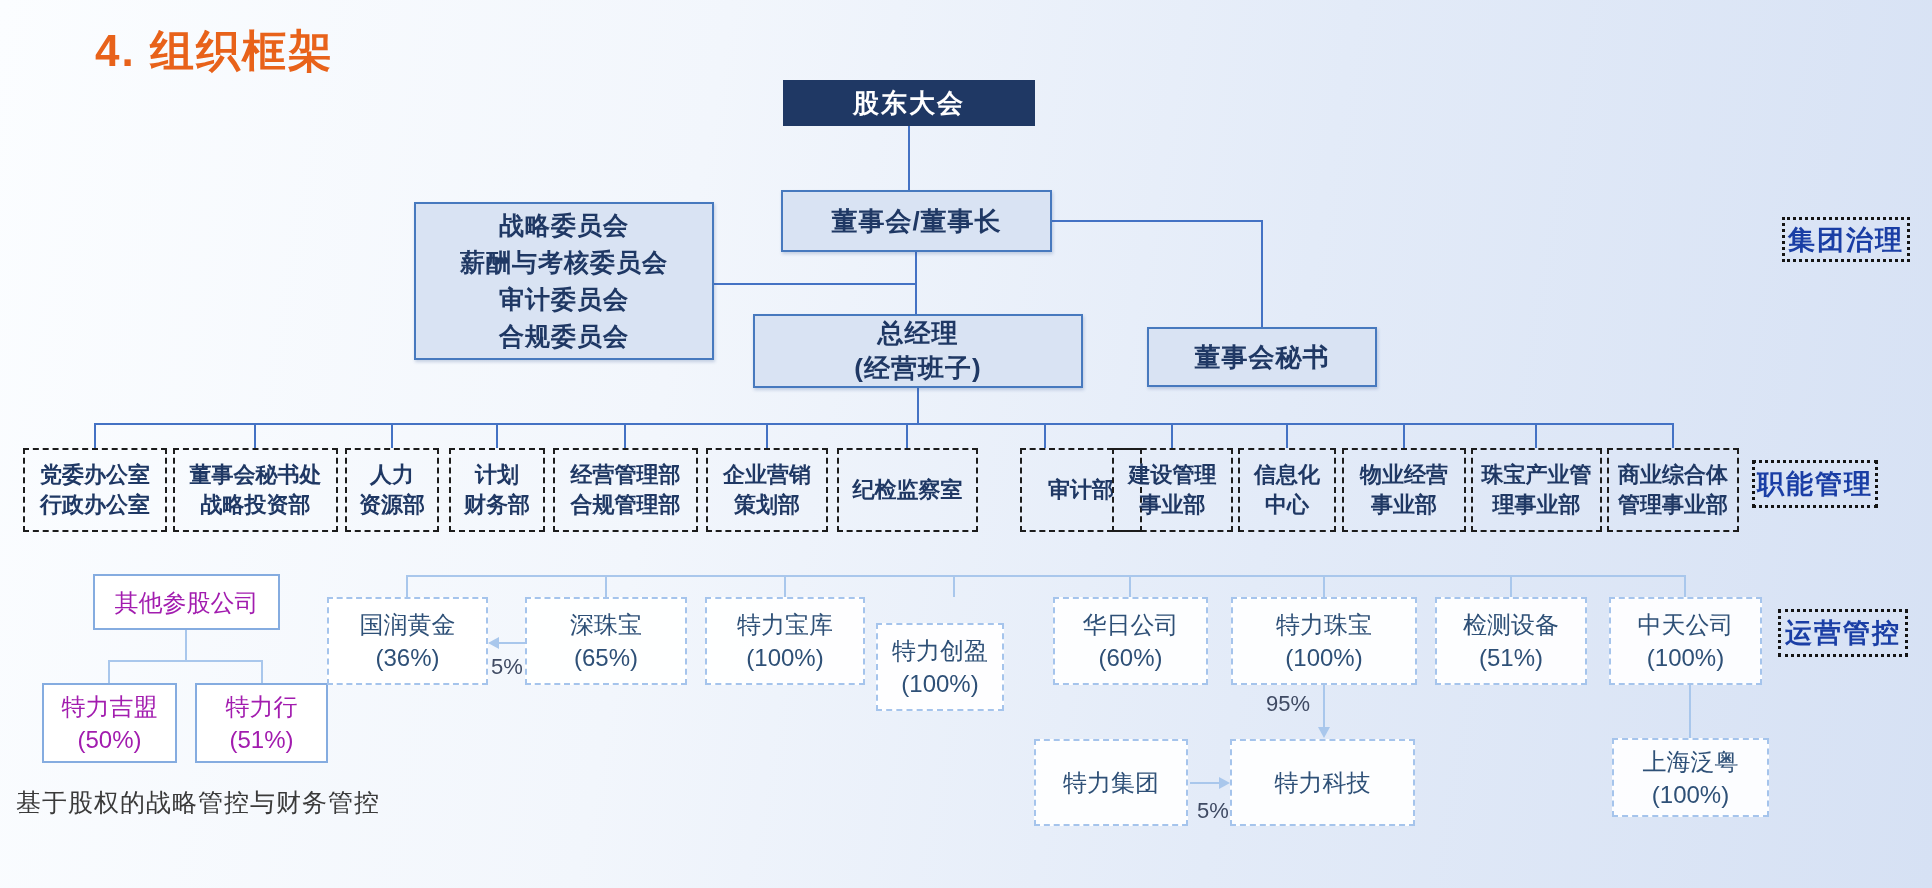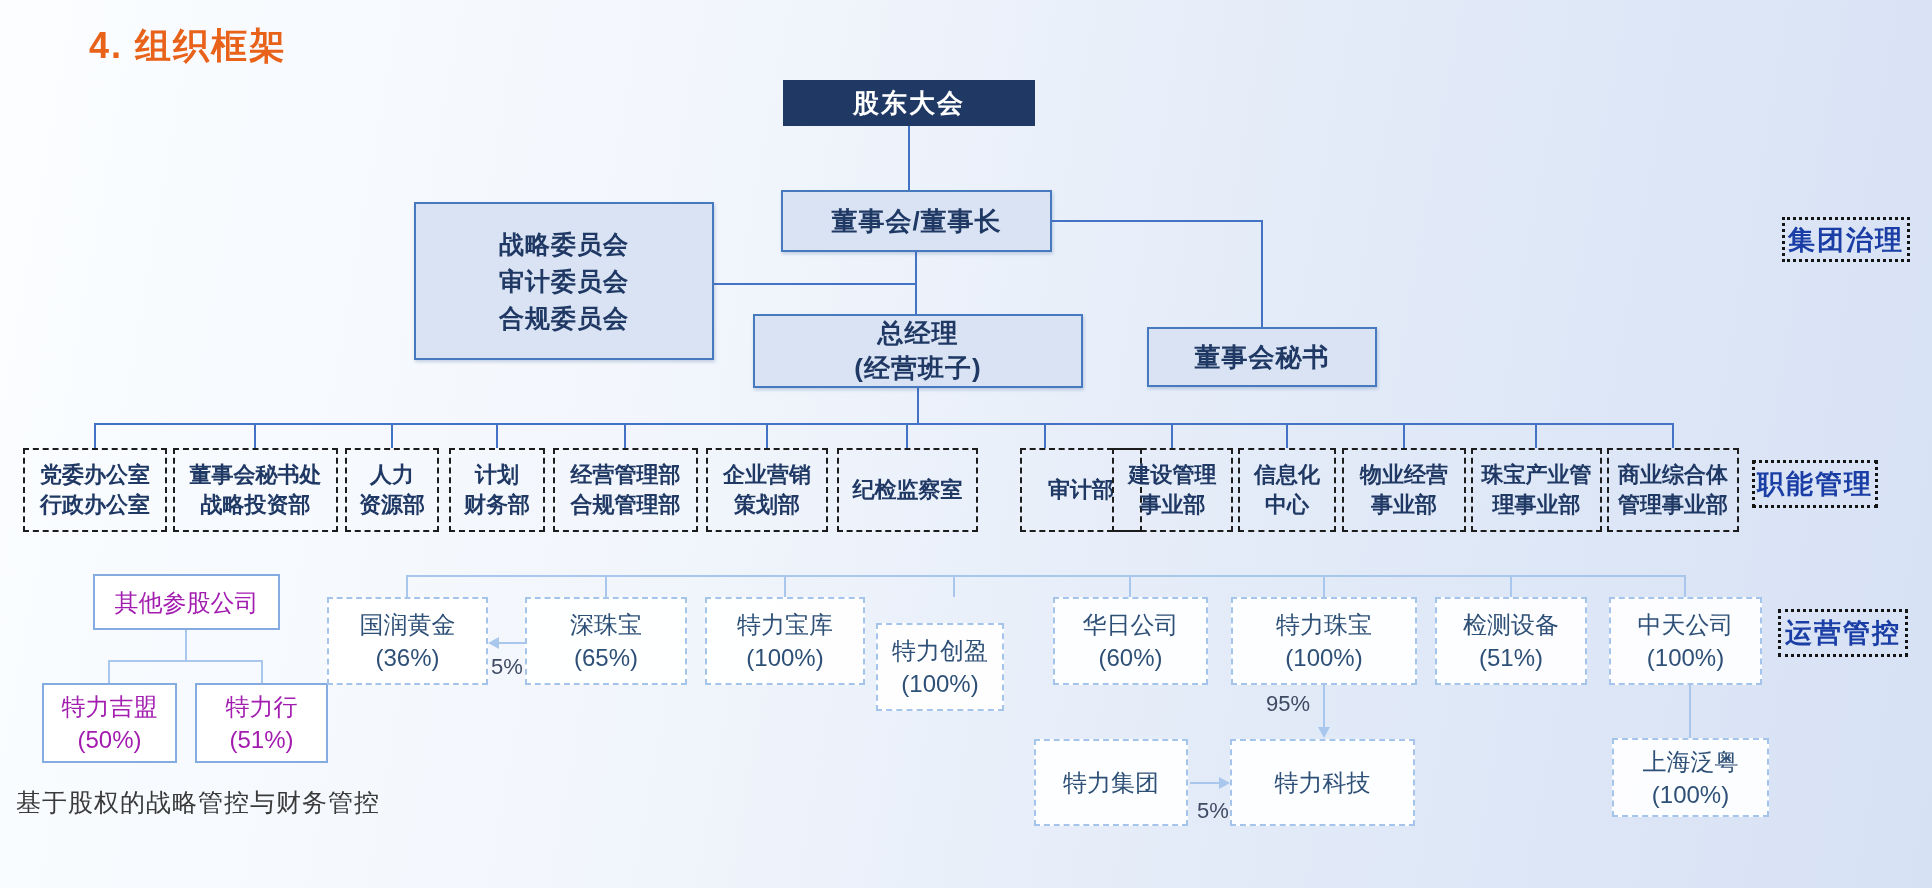--- a/index.html
+++ b/index.html
@@ -1,19 +1,19 @@
 <!DOCTYPE html>
 <html><head>
 <meta charset="utf-8">
 <style>
   html,body{margin:0;padding:0;}
   body{font-family:"Liberation Sans","DejaVu Sans",sans-serif;}
   .canvas{position:relative;width:1932px;height:888px;overflow:hidden;
     background:linear-gradient(100deg,#fbfdff 0%,#f2f6fc 35%,#e3ebf8 65%,#d6e1f4 100%);}
-  .title{position:absolute;left:89px;top:22px;font-size:36px;font-weight:800;
+  .title{position:absolute;left:95px;top:22px;font-size:44px;font-weight:800;
     color:#e8621a;letter-spacing:2px;}
   .node{position:absolute;box-sizing:border-box;display:flex;flex-direction:column;
     justify-content:center;align-items:center;}
   .navy{background:#1f3864;color:#ffffff;font-weight:bold;font-size:26px;letter-spacing:2px;}
   .bluebox{background:#d9e3f3;border:2px solid#4779be;color:#1f3864;font-weight:bold;
     font-size:26px;line-height:35px;letter-spacing:1px;box-shadow:1px 2px 3px rgba(60,90,150,.25);}
   .committees{font-size:25px;line-height:37px;}
   .dept{border:2px dashed #1c1c1c;color:#1f3864;font-weight:bold;font-size:22px;line-height:30px;}
   .sub{background:rgba(255,255,255,.92);border:2px dashed #a5c4ec;color:#2e5077;
     font-size:24px;line-height:33px;}
@@ -92,20 +92,21 @@
   <div class="node navy" style="left:783px;top:80px;width:252px;height:46px">
     <span>股东大会</span>
   </div>
 
   <div class="node bluebox" style="left:781px;top:190px;width:271px;height:62px">
     <span>董事会/董事长</span>
   </div>
 
   <div class="node bluebox committees" style="left:414px;top:202px;width:300px;height:158px">
     <div>战略委员会</div>
+    <div>薪酬与考核委员会</div>
     <div>审计委员会</div>
     <div>合规委员会</div>
   </div>
 
   <div class="node bluebox" style="left:753px;top:314px;width:330px;height:74px">
     <div>总经理</div>
     <div>(经营班子)</div>
   </div>
 
   <div class="node bluebox" style="left:1147px;top:327px;width:230px;height:60px">

